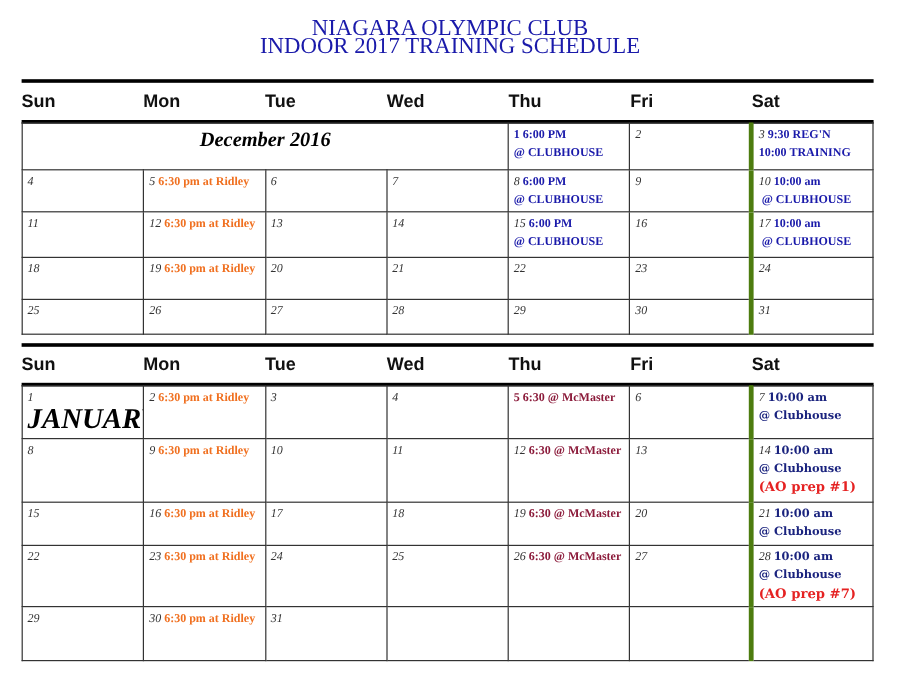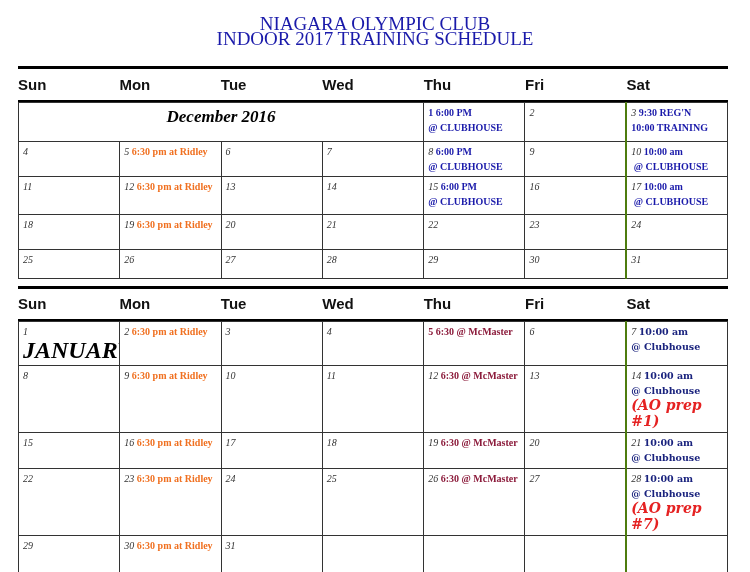--- a/index.html
+++ b/index.html
@@ -6,27 +6,27 @@
     body { width: 750px; height: 572px; position: relative; overflow: hidden; font-family: "Liberation Serif", serif; }
     .title { position: absolute; left: 0; width: 750px; text-align: center; color: #1a1aaa; font-family: "Liberation Serif", serif; font-weight: normal; font-size: 19px; line-height: 20px; }
     .t1 { top: 14px; }
     .t2 { top: 29px; }
     .cal { position: absolute; left: 18px; width: 710px; }
     .thick { position: absolute; left: 0; width: 710px; height: 3px; background: #000; }
     .hdr { position: absolute; left: 0; width: 710px; display: flex; }
     .hdr div { flex: 1; font-family: "Liberation Sans", sans-serif; font-weight: bold; font-size: 15px; color: #111; }
     table { position: absolute; left: 0; width: 710px; border-collapse: collapse; table-layout: fixed; }
     td { border: 1px solid #333; vertical-align: top; padding: 2px 4px; font-size: 10px; line-height: 15px; overflow: hidden; }
-    td.sat { border-left: 2px solid #4d7c0f; margin-left: 27px; }
+    td.sat { border-left: 4px solid #4d7c0f; margin-left: 27px; }
     .dn { font-style: italic; color: #333; font-size: 10px; }
     .orange { color: #f07020; font-weight: bold; }
     .blue { color: #1a1aaa; font-weight: bold; }
     .navy { color: #1a237e; font-weight: bold; font-family: "DejaVu Serif", serif; font-size: 9.5px; }
     .maroon { color: #8b1a3a; font-weight: bold; }
-    .red { color: #e52222; font-weight: bold; font-family: "DejaVu Serif", serif; font-size: 14px; font-style: italic; }
+    .red { color: #e52222; font-weight: bold; font-family: "DejaVu Serif", serif; font-size: 11px; }
     .month { font-style: italic; font-weight: bold; font-size: 17px; color: #000; text-align: center; padding-top: 6px; }
     .jan { font-style: italic; font-weight: bold; font-size: 24px; color: #000; line-height: 22px; display: block; }
   </style>
 </head>
 <body>
 
 <div class="title t1">NIAGARA OLYMPIC CLUB</div>
 <div class="title t2">INDOOR 2017 TRAINING SCHEDULE</div>
 
 <div class="cal" style="top:0;">

